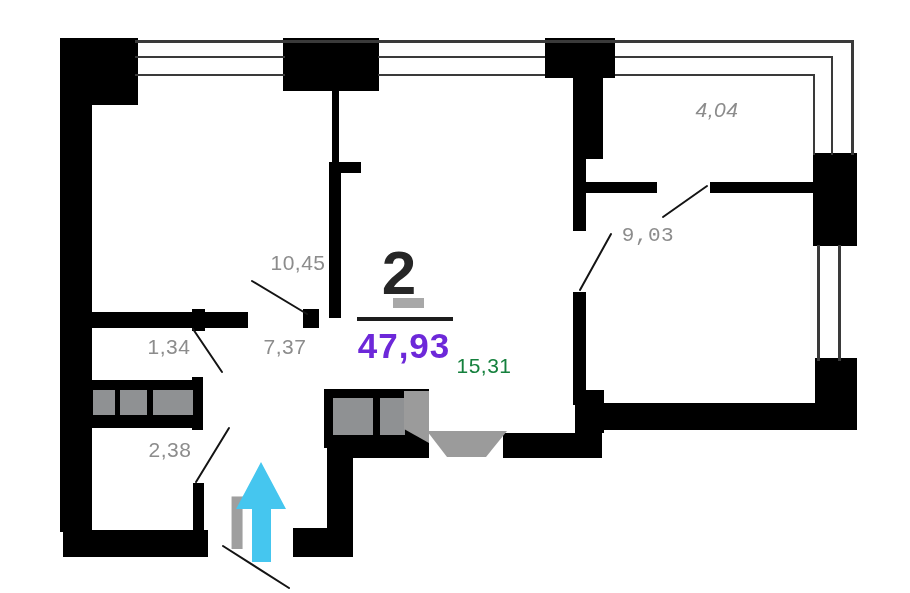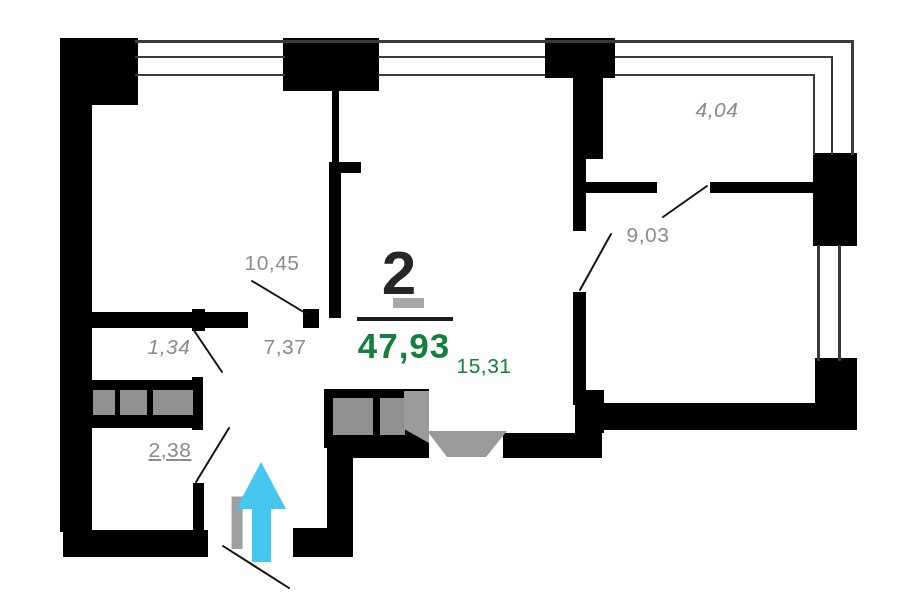--- a/index.html
+++ b/index.html
@@ -8,21 +8,21 @@
   .w{position:absolute;background:#000;z-index:1;}
   .gl{position:absolute;background:#3a3a3a;z-index:1;}
   .fur{position:absolute;background:#8f9193;z-index:2;}
   .lbl{position:absolute;transform:translate(-50%,-50%);font-size:21px;color:#8c8c8c;
        z-index:3;white-space:nowrap;letter-spacing:0.5px;}
   .lbl-light{color:#15803d;}
   .title-num{position:absolute;transform:translate(-50%,-50%);font-size:62px;font-weight:bold;
        color:#262626;z-index:3;}
   .title-rule{position:absolute;background:#1c1c1c;z-index:3;}
   .title-area{position:absolute;transform:translate(-50%,-50%);font-size:35px;font-weight:bold;
-       color:#15803d;z-index:3;letter-spacing:1px;}
+       color:#6d28d9;z-index:3;letter-spacing:1px;}
   .wm{position:absolute;transform:translate(-50%,-50%);font-weight:bold;color:#9f9f9f;z-index:4;}
   .wm-bar{position:absolute;background:#a8a8a8;z-index:4;}
   svg.overlay{position:absolute;left:0;top:0;z-index:5;}
 </style>
 </head>
 <body>
 
 <div id="stage">
 
   <div class="w" style="left:60px;top:38px;width:32px;height:494px;"></div>
@@ -67,26 +67,26 @@
   <div class="gl" style="left:615px;top:56px;width:218px;height:2px;"></div>
   <div class="gl" style="left:135px;top:74px;width:150px;height:2px;"></div>
   <div class="gl" style="left:378px;top:74px;width:167px;height:2px;"></div>
   <div class="gl" style="left:615px;top:74px;width:200px;height:2px;"></div>
   <div class="gl" style="left:851px;top:40px;width:3px;height:115px;"></div>
   <div class="gl" style="left:831px;top:56px;width:2px;height:99px;"></div>
   <div class="gl" style="left:813px;top:74px;width:2px;height:81px;"></div>
   <div class="gl" style="left:817px;top:245px;width:3px;height:116px;"></div>
   <div class="gl" style="left:838px;top:245px;width:3px;height:116px;"></div>
 
-  <span class="lbl" style="left:272px;top:263px;">10,45</span>
-  <span class="lbl" style="left:169px;top:347px;font-style:italic;">1,34</span>
+  <span class="lbl" style="left:298px;top:263px;">10,45</span>
+  <span class="lbl" style="left:169px;top:347px;">1,34</span>
   <span class="lbl" style="left:285px;top:347px;">7,37</span>
-  <span class="lbl" style="left:170px;top:450px;text-decoration:underline;">2,38</span>
+  <span class="lbl" style="left:170px;top:450px;">2,38</span>
   <span class="lbl lbl-light" style="left:484px;top:366px;">15,31</span>
-  <span class="lbl" style="left:648px;top:235px;">9,03</span>
+  <span class="lbl" style="left:648px;top:235px;font-family:Liberation Mono, monospace;">9,03</span>
   <span class="lbl" style="left:717px;top:110px;font-style:italic;">4,04</span>
 
   <span class="title-num" style="left:399px;top:272px;">2</span>
   <div class="title-rule" style="left:357px;top:317px;width:96px;height:4px;"></div>
   <span class="title-area" style="left:404px;top:346px;">47,93</span>
 
   <div class="wm-bar" style="left:393px;top:298px;width:31px;height:10px;"></div>
   <span class="wm" style="left:248px;top:522px;font-size:76px;">Г</span>
 
   <svg class="overlay" width="910" height="593" viewBox="0 0 910 593">

